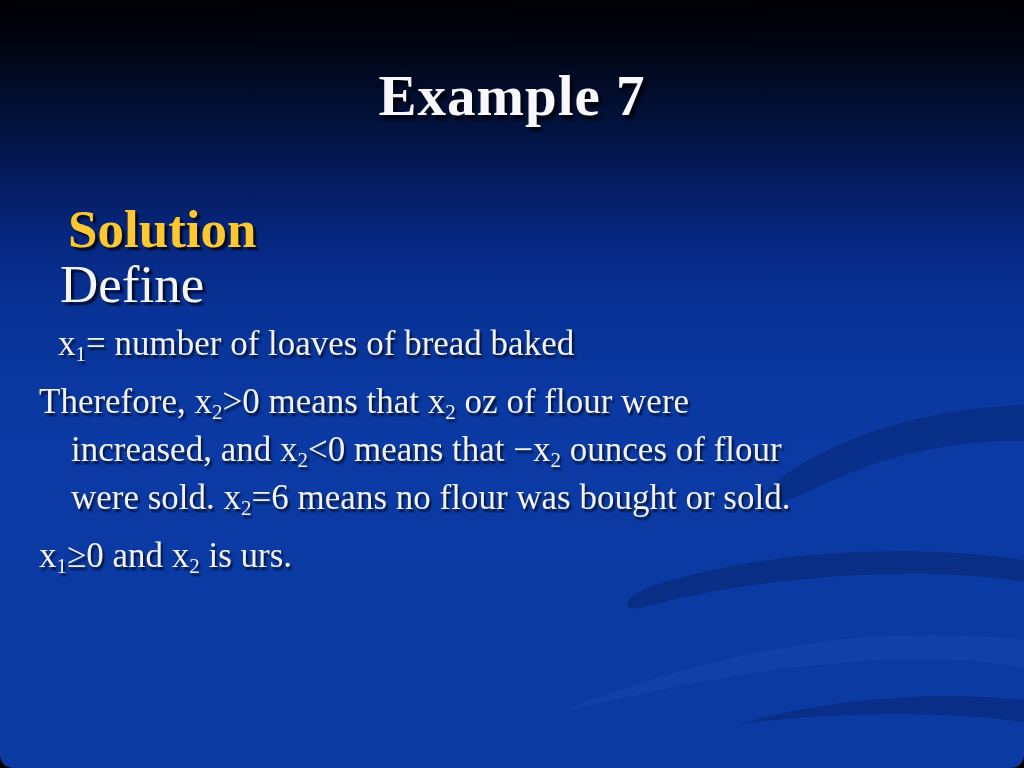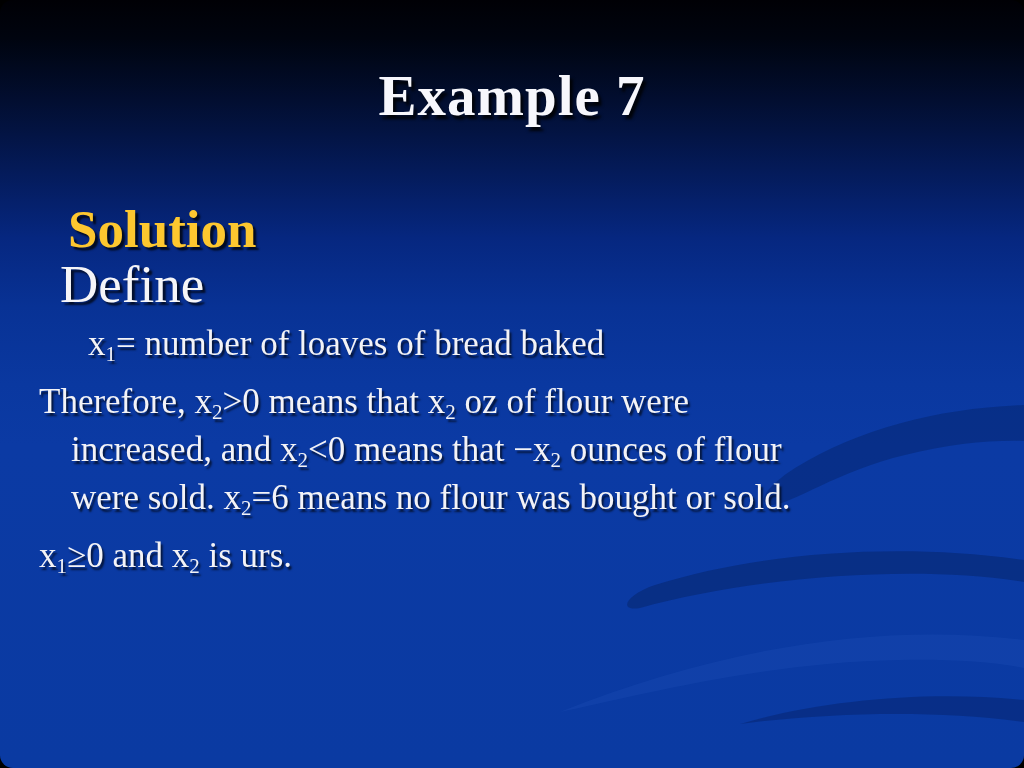--- a/index.html
+++ b/index.html
@@ -69,21 +69,21 @@
     left: 0;
     width: 1000px;
     color: #f3f3f7;
     font-size: 35px;
     line-height: 48px;
     text-shadow: 2px 3px 2px rgba(0,0,0,0.65);
   }
   .bullets p {
     margin: 0 0 10px 0;
   }
-  .b1 { padding-left: 108px; text-indent: -20px; font-family: Liberation Serif, serif; }
+  .b1 { padding-left: 78px; text-indent: -20px; font-family: Liberation Serif, serif; }
   .b2 { padding-left: 71px; text-indent: -32px; }
   .bullets sub {
     font-size: 0.6em;
     line-height: 0;
     vertical-align: baseline;
     position: relative;
     top: 0.28em;
   }
 </style>
 </head>

